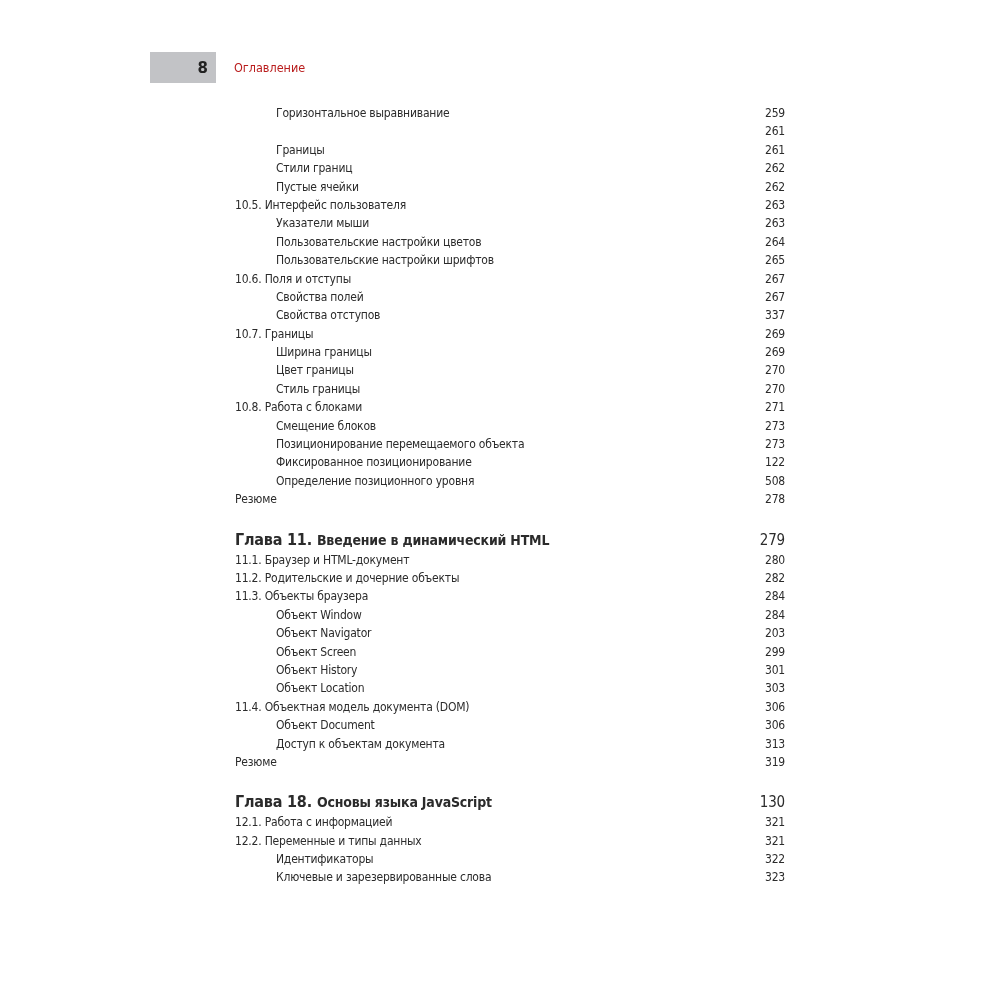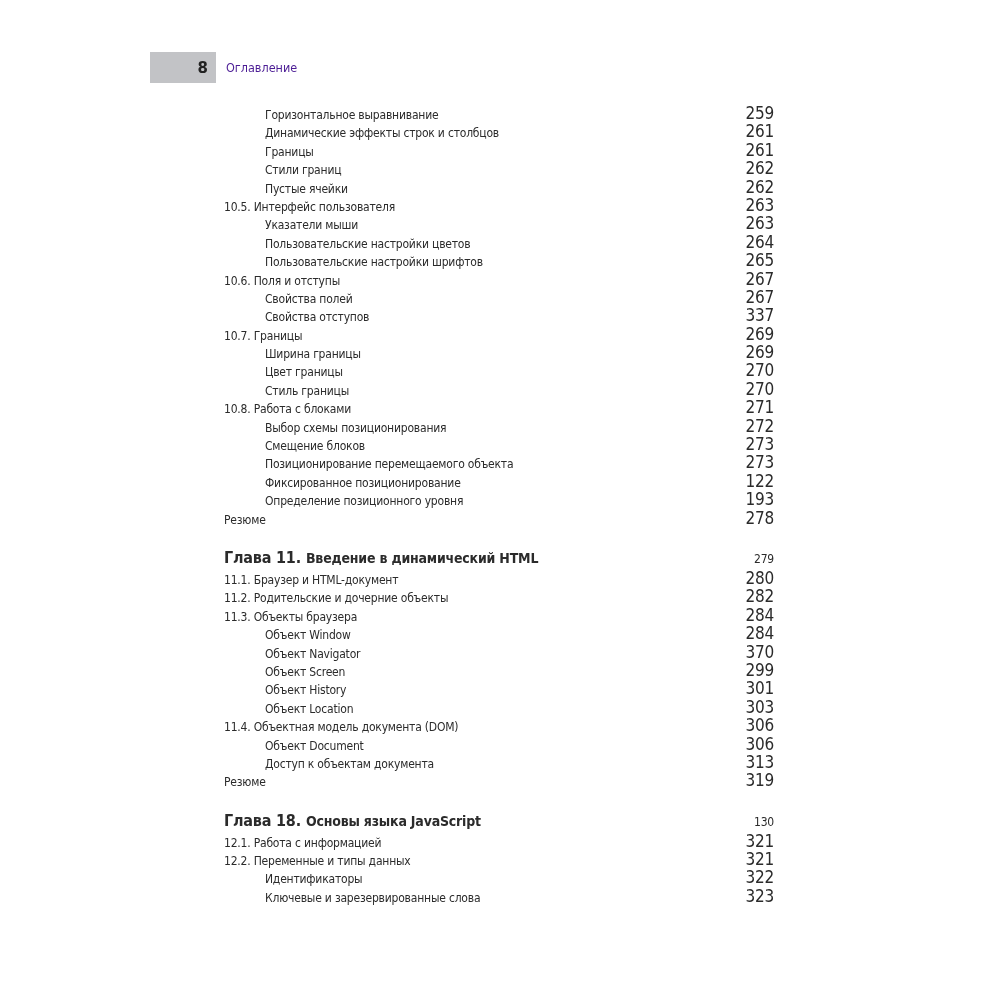--- a/index.html
+++ b/index.html
@@ -30,28 +30,28 @@
       display: flex;
       align-items: center;
       justify-content: flex-end;
       box-sizing: border-box;
       padding-right: 8px;
       font-weight: bold;
       font-size: 15px;
       color: #222;
     }
     .header-title {
-      margin-left: 10px;
+      margin-left: 18px;
       font-size: 12.5px;
-      color: #4c1d95;
+      color: #b91c1c;
       font-family: "DejaVu Sans Condensed", "DejaVu Sans", sans-serif;
     }
     .toc {
       position: absolute;
-      left: 224px;
+      left: 235px;
       top: 104px;
       width: 550px;
     }
     .toc-row {
       display: flex;
       align-items: baseline;
       height: 18.4px;
       font-size: 12px;
       line-height: 18.4px;
       white-space: nowrap;
@@ -79,39 +79,39 @@
       word-spacing: -0.5px;
       position: absolute;
       left: 0;
       white-space: nowrap;
       font-size: 11px;
     }
     .toc-row .page {
       flex: 0 0 auto;
       text-align: right;
       min-width: 26px;
-      font-size: 17px;
+      font-size: 12px;
     }
     .chapter-gap {
       height: 20px;
     }
     .toc-row.chapter {
       height: 22px;
       line-height: 22px;
       font-size: 14px;
       font-weight: bold;
     }
     .toc-row.chapter .ch-label {
       font-size: 16px;
       font-weight: bold;
       margin-right: 5px;
     }
     .toc-row.chapter .page {
       font-weight: normal;
-      font-size: 12px;
+      font-size: 15px;
     }
     .toc-row.chapter .dots {
       margin-left: 6px;
     }
   </style>
 </head>
 <body>
 
 <div class="page-header">
   <div class="page-num-box">
@@ -121,21 +121,20 @@
 </div>
 
 <div class="toc">
   <div id="block1">
       <div class="toc-row level-2">
         <span class="title">Горизонтальное выравнивание</span>
         <span class="dots"></span>
         <span class="page">259</span>
       </div>
       <div class="toc-row level-2">
-        <span class="title">Динамические эффекты строк и столбцов</span>
         <span class="dots"></span>
         <span class="page">261</span>
       </div>
       <div class="toc-row level-2">
         <span class="title">Границы</span>
         <span class="dots"></span>
         <span class="page">261</span>
       </div>
       <div class="toc-row level-2">
         <span class="title">Стили границ</span>
@@ -201,43 +200,38 @@
         <span class="title">Стиль границы</span>
         <span class="dots"></span>
         <span class="page">270</span>
       </div>
       <div class="toc-row level-1">
         <span class="title">10.8. Работа с блоками</span>
         <span class="dots"></span>
         <span class="page">271</span>
       </div>
       <div class="toc-row level-2">
-        <span class="title">Выбор схемы позиционирования</span>
-        <span class="dots"></span>
-        <span class="page">272</span>
-      </div>
-      <div class="toc-row level-2">
         <span class="title">Смещение блоков</span>
         <span class="dots"></span>
         <span class="page">273</span>
       </div>
       <div class="toc-row level-2">
         <span class="title">Позиционирование перемещаемого объекта</span>
         <span class="dots"></span>
         <span class="page">273</span>
       </div>
       <div class="toc-row level-2">
         <span class="title">Фиксированное позиционирование</span>
         <span class="dots"></span>
         <span class="page">122</span>
       </div>
       <div class="toc-row level-2">
         <span class="title">Определение позиционного уровня</span>
         <span class="dots"></span>
-        <span class="page">193</span>
+        <span class="page">508</span>
       </div>
       <div class="toc-row level-1">
         <span class="title">Резюме</span>
         <span class="dots"></span>
         <span class="page">278</span>
       </div>
     </div>
 
   <div class="chapter-gap"></div>
   <div class="toc-row chapter">
@@ -262,21 +256,21 @@
         <span class="page">284</span>
       </div>
       <div class="toc-row level-2">
         <span class="title">Объект Window</span>
         <span class="dots"></span>
         <span class="page">284</span>
       </div>
       <div class="toc-row level-2">
         <span class="title">Объект Navigator</span>
         <span class="dots"></span>
-        <span class="page">370</span>
+        <span class="page">203</span>
       </div>
       <div class="toc-row level-2">
         <span class="title">Объект Screen</span>
         <span class="dots"></span>
         <span class="page">299</span>
       </div>
       <div class="toc-row level-2">
         <span class="title">Объект History</span>
         <span class="dots"></span>
         <span class="page">301</span>

